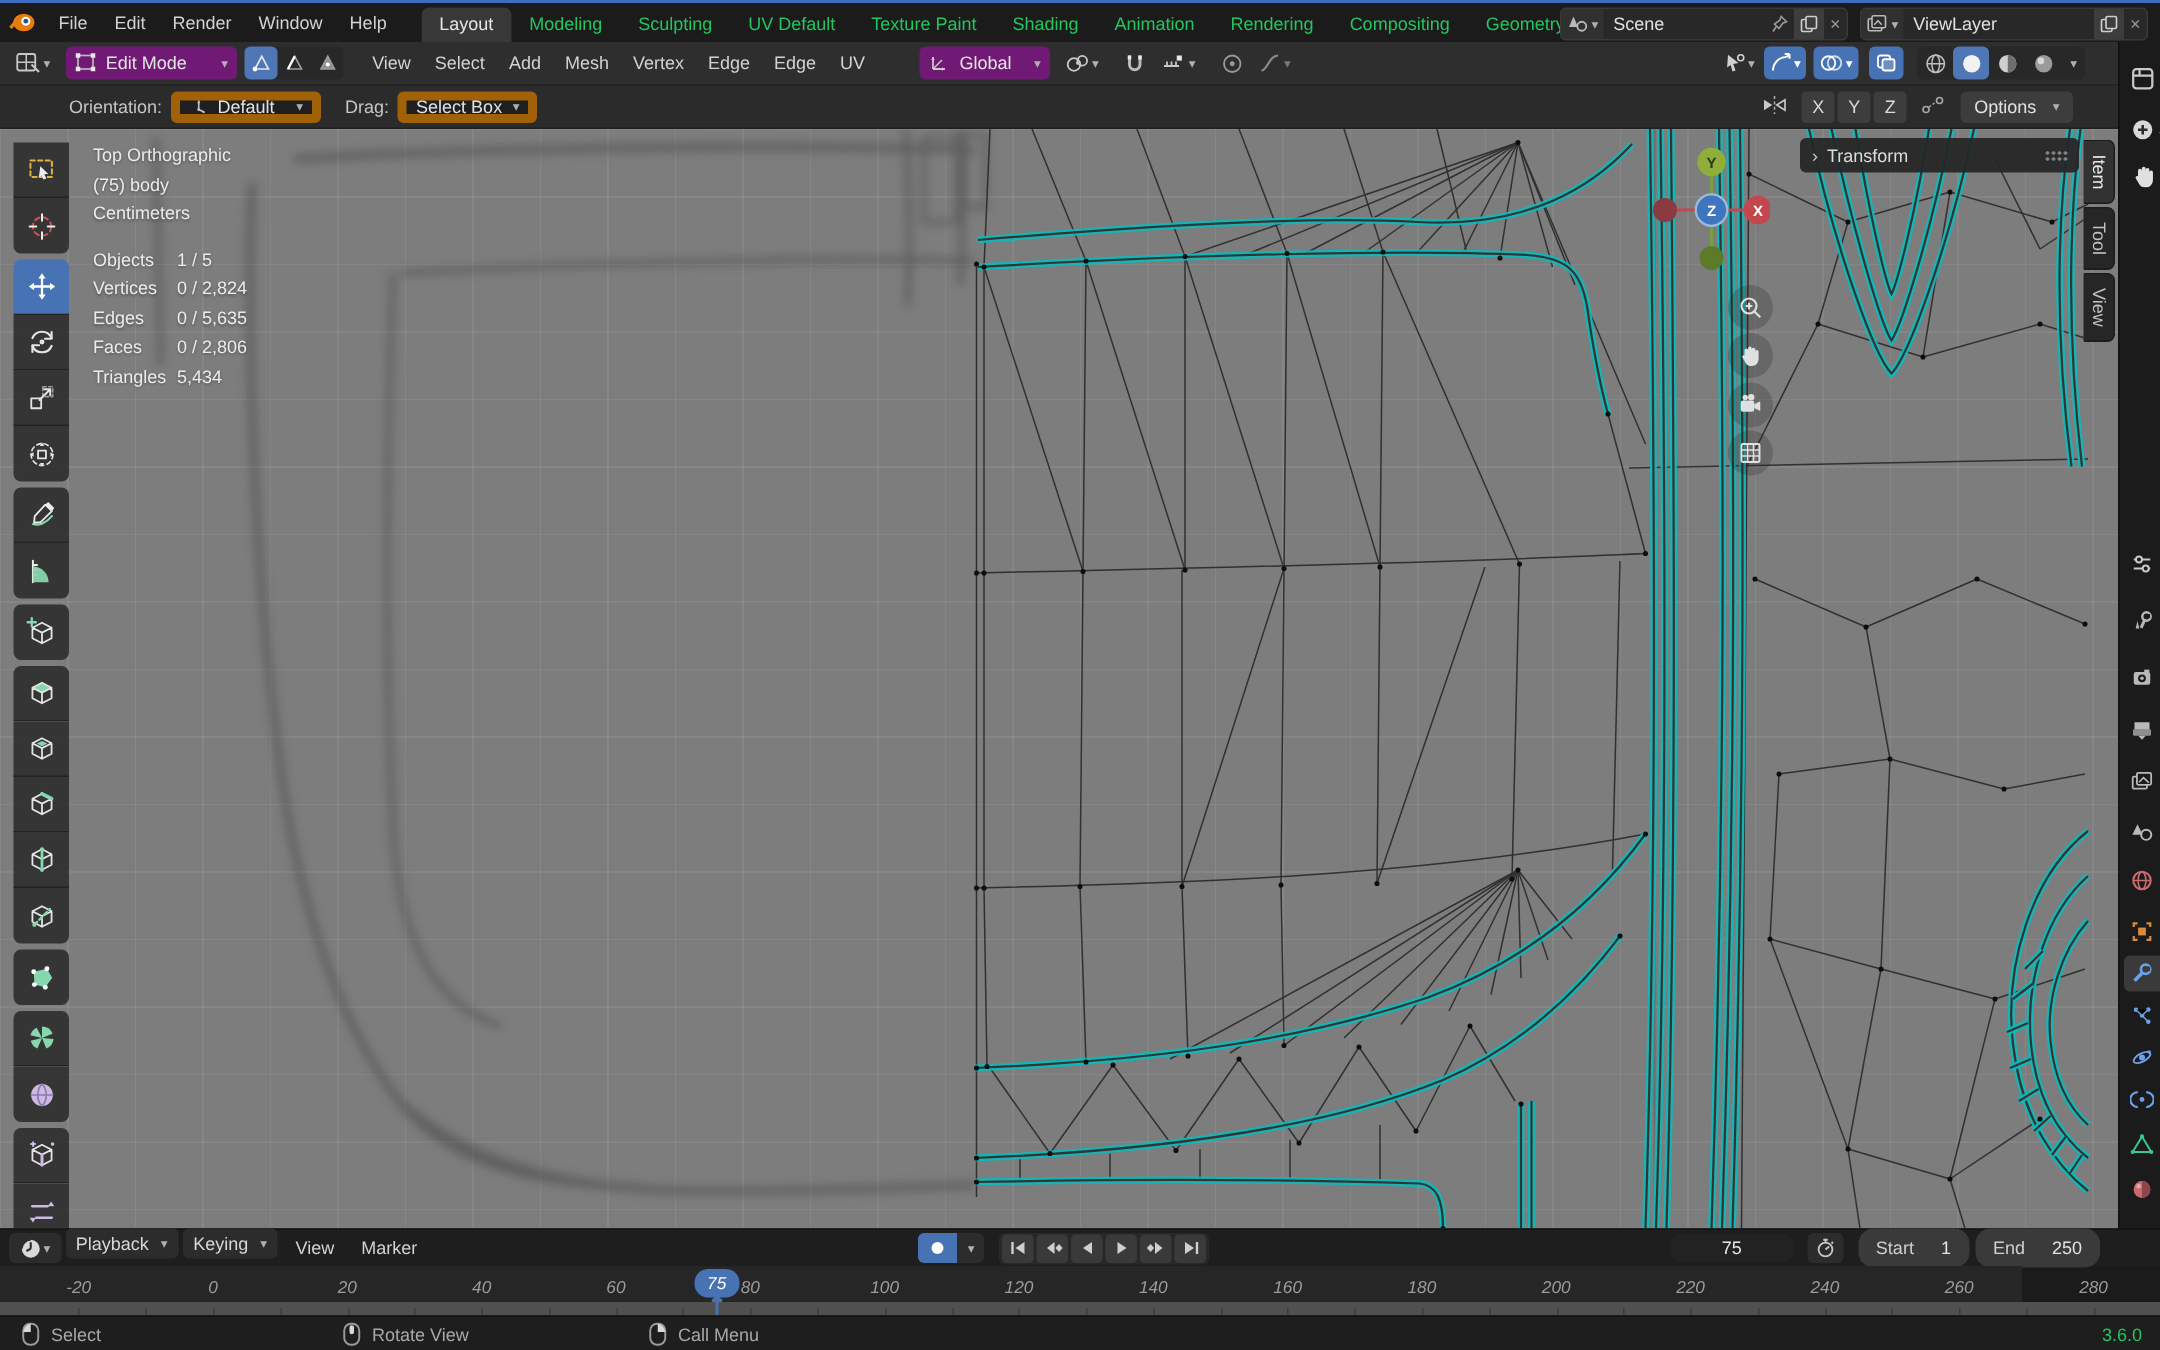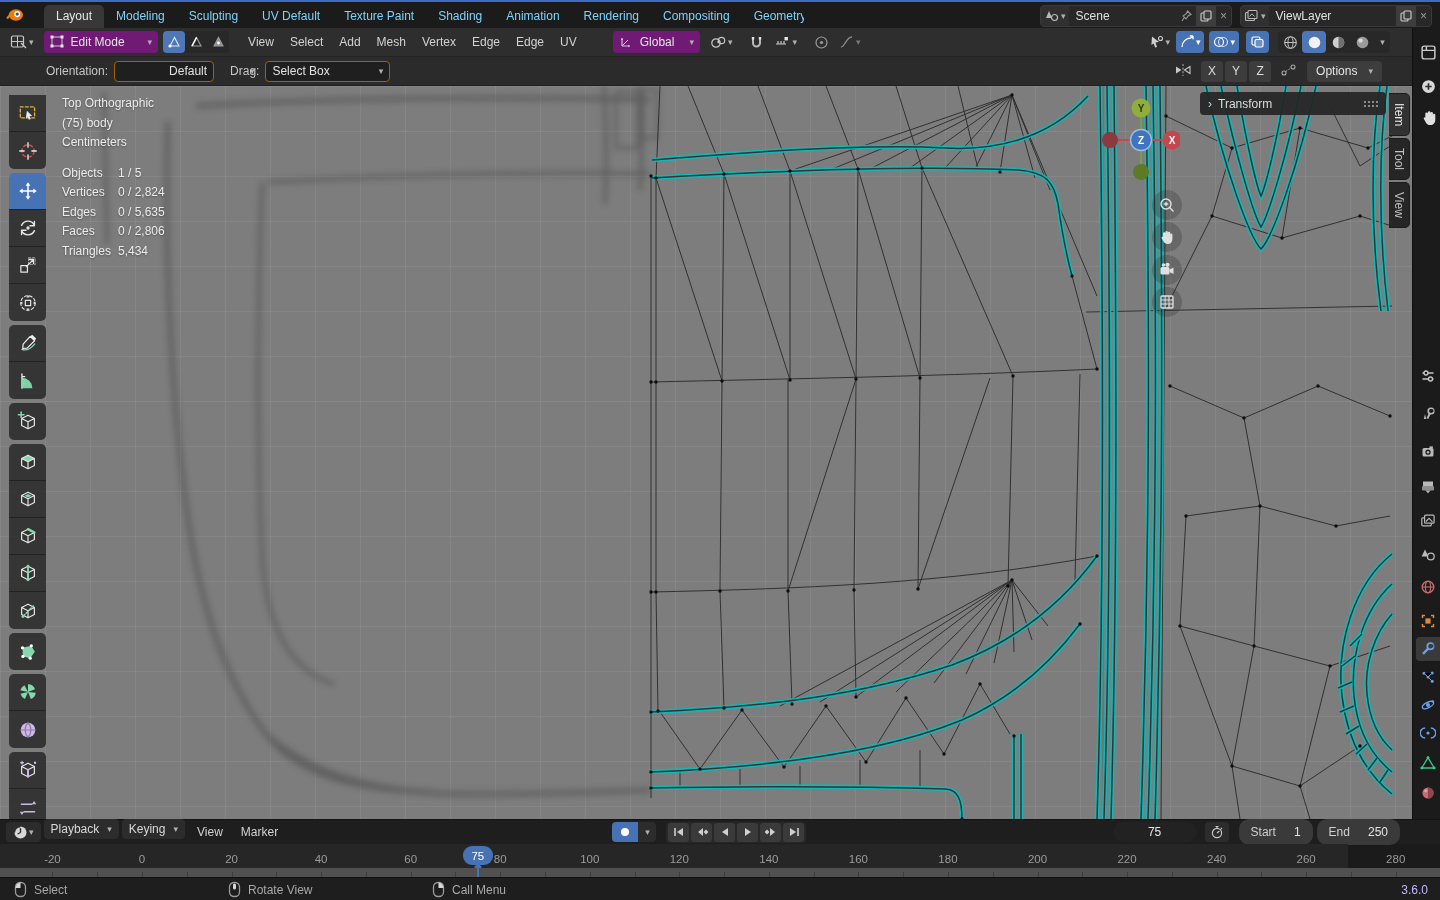--- a/index.html
+++ b/index.html
@@ -8,21 +8,21 @@
     -webkit-font-smoothing:antialiased; }
   #app { position:relative; width:1440px; height:900px; }
 
   
   .topbar { position:absolute; left:0; top:0; width:1440px; height:28px; background:#1b1b1b;
     border-top:2px solid #3f6cbe; display:flex; align-items:center; }
   .logo { width:30px; height:24px; display:flex; align-items:center; justify-content:center; }
   .menus { display:flex; align-items:center; }
   .menu-item { padding:0 9px; color:#d2d2d2; cursor:default; line-height:26px; }
   .ws-tabs { display:flex; align-items:flex-end; height:26px; margin-left:14px; max-width:760px; overflow:hidden; white-space:nowrap; }
-  .ws-tab { padding:4px 12px 5px; color:#7dd3fc; border-radius:5px 5px 0 0; }
+  .ws-tab { padding:4px 12px 5px; color:#22c55e; border-radius:5px 5px 0 0; }
   .ws-tab.active { background:#383838; color:#e6e6e6; }
   .id-widget { position:absolute; top:3px; height:22px; display:flex; align-items:center;
     background:#282828; border:1px solid #3a3a3a; border-radius:4px; overflow:hidden; }
   .id-widget .icon-btn { display:flex; align-items:center; padding:0 3px; height:100%; background:#303030; }
   .id-widget .val { padding:0 7px; flex:1; color:#e0e0e0; }
   .id-widget .mini { padding:0 4px; color:#9a9a9a; height:100%; display:flex; align-items:center; }
   .id-widget .mini.box { background:#3d3d3d; }
   .chev { font-size:9px; color:#b0b0b0; margin-left:1px; }
 
   
@@ -39,22 +39,22 @@
   .vp-menus { display:flex; margin:0 4px; }
   .vp-menus .menu-item { padding:0 8px; }
   .hdr-right { position:absolute; right:22px; display:flex; align-items:center; }
   .shadegroup { display:flex; background:#282828; border-radius:4px; margin-left:8px; }
   .shadegroup .sbtn { width:24px; height:22px; display:flex; align-items:center; justify-content:center; border-radius:4px; }
 
   
   .tool-settings { position:absolute; left:0; top:57px; width:1412px; height:29px; background:#2b2b2b;
     display:flex; align-items:center; border-bottom:1px solid #1f1f1f; }
   .ts-label { color:#c6c6c6; margin-left:10px; }
-  .ts-field { height:21px; background:#1f1f1f; border:1px solid #a16207; border-radius:4px;
-    display:flex; align-items:center; padding:0 6px; margin-left:6px; color:#e2e2e2;gap:42px; }
+  .ts-field { height:21px; background:#1f1f1f; border:6px solid #a16207; border-radius:4px;
+    display:flex; align-items:center; padding:0 6px; margin-left:6px; color:#e2e2e2; }
   .ts-right { position:absolute; right:30px; display:flex; align-items:center; }
   .axis-btn { width:22px; height:21px; background:#3d3d3d; border-radius:3px; margin-left:2px;
     display:flex; align-items:center; justify-content:center; color:#dcdcdc; }
   .opt-field { height:21px; background:#3d3d3d; border-radius:4px; display:flex; align-items:center;
     padding:0 9px; margin-left:8px; color:#e2e2e2; }
 
   
   .viewport { position:absolute; left:0; top:86px; width:1412px; height:733px; background:#7d7d7d;
     background-image:
       repeating-linear-gradient(to right, rgba(255,255,255,.065) 0 1px, transparent 1px 45px),
@@ -106,52 +106,59 @@
     display:flex; align-items:center; justify-content:center; }
   .tl-right { position:absolute; right:40px; display:flex; align-items:center; }
   .frame-field { width:84px; height:20px; background:#222; border-radius:10px; display:flex;
     align-items:center; justify-content:center; color:#e6e6e6; margin-right:8px; }
   .sw-btn { width:24px; height:20px; display:flex; align-items:center; justify-content:center;
     background:#2c2c2c; border-radius:4px; margin-right:6px; }
   .range-field { height:26px; background:#3a3a3a; border-radius:10px; display:flex; align-items:center;
     padding:0 12px; margin-left:4px; color:#e2e2e2; }
   .range-field .rl { margin-right:18px; color:#cfcfcf; }
 
-  .ruler { position:absolute; left:0; top:844px; width:1348px; height:24px; background:#262626; }
+  .ruler { position:absolute; left:0; top:844px; width:1348px; height:24px; background:#262626;font-style:italic; }
   .ruler .fr { position:absolute; bottom:3px; transform:translateX(-50%); color:#9c9c9c; font-size:11.5px; }
   .playhead-chip { position:absolute; top:2px; height:19px; min-width:30px; padding:0 6px; background:#4772b3;
     border-radius:9px; color:#fff; display:flex; align-items:center; justify-content:center;
     transform:translateX(-50%); font-size:11.5px; }
   .playhead-tail { position:absolute; top:19px; width:8px; height:8px; background:#4772b3;
     transform:translateX(-50%) rotate(45deg) scale(.7); border-radius:1px; }
   .tl-strip { position:absolute; left:0; top:868px; width:1440px; height:9px; background:#505050; }
   .tick { position:absolute; bottom:0; width:1px; height:5px; background:#3c3c3c; }
   .ph-line { position:absolute; top:0; width:2px; height:9px; background:#4772b3; transform:translateX(-50%); }
 
   
   .statusbar { position:absolute; left:0; top:877px; width:1440px; height:23px; background:#1e1e1e;
     border-top:1px solid #121212; }
   .hint { position:absolute; top:0; height:23px; display:flex; align-items:center; color:#a8a8a8; }
   .hint .hl { margin-left:7px; }
-  .version { position:absolute; right:12px; top:0; height:23px; display:flex; align-items:center; color:#c4b5fd; }
+  .version { position:absolute; right:12px; top:0; height:23px; display:flex; align-items:center; color:#22c55e; }
 </style>
 </head>
 <body>
 
 <div id="app">
 
   <div class="topbar">
     <div class="logo">
       <svg width="20" height="16" viewBox="0 0 22 18">
           <ellipse cx="12" cy="9" rx="8" ry="6.5" fill="#e87d0d"></ellipse>
           <circle cx="13.5" cy="8" r="3.4" fill="#fff"></circle>
           <circle cx="13.5" cy="8" r="1.8" fill="#265787"></circle>
           <path d="M2 13 L9 5" stroke="#e87d0d" stroke-width="2.6" fill="none"></path>
         </svg>
     </div>
+    <nav class="menus" id="topbar-menus">
+        <span class="menu-item">File</span>
+        <span class="menu-item">Edit</span>
+        <span class="menu-item">Render</span>
+        <span class="menu-item">Window</span>
+        <span class="menu-item">Help</span>
+      </nav>
     <div class="ws-tabs" id="workspace-tabs">
         <span class="ws-tab active">Layout</span>
         <span class="ws-tab">Modeling</span>
         <span class="ws-tab">Sculpting</span>
         <span class="ws-tab">UV Default</span>
         <span class="ws-tab">Texture Paint</span>
         <span class="ws-tab">Shading</span>
         <span class="ws-tab">Animation</span>
         <span class="ws-tab">Rendering</span>
         <span class="ws-tab">Compositing</span>

